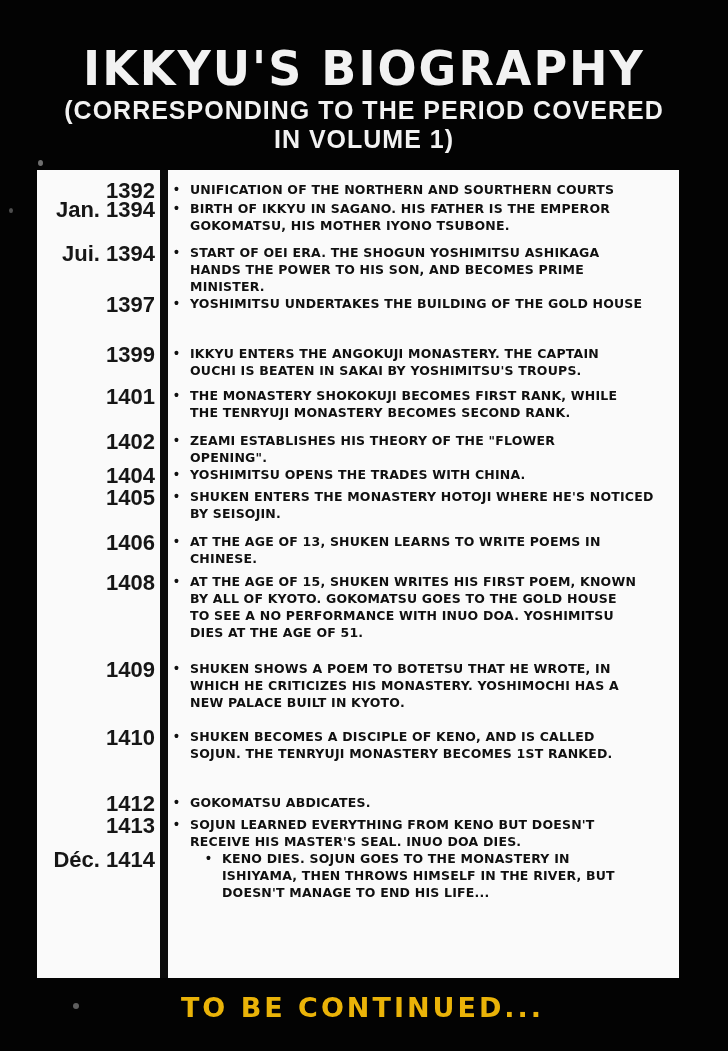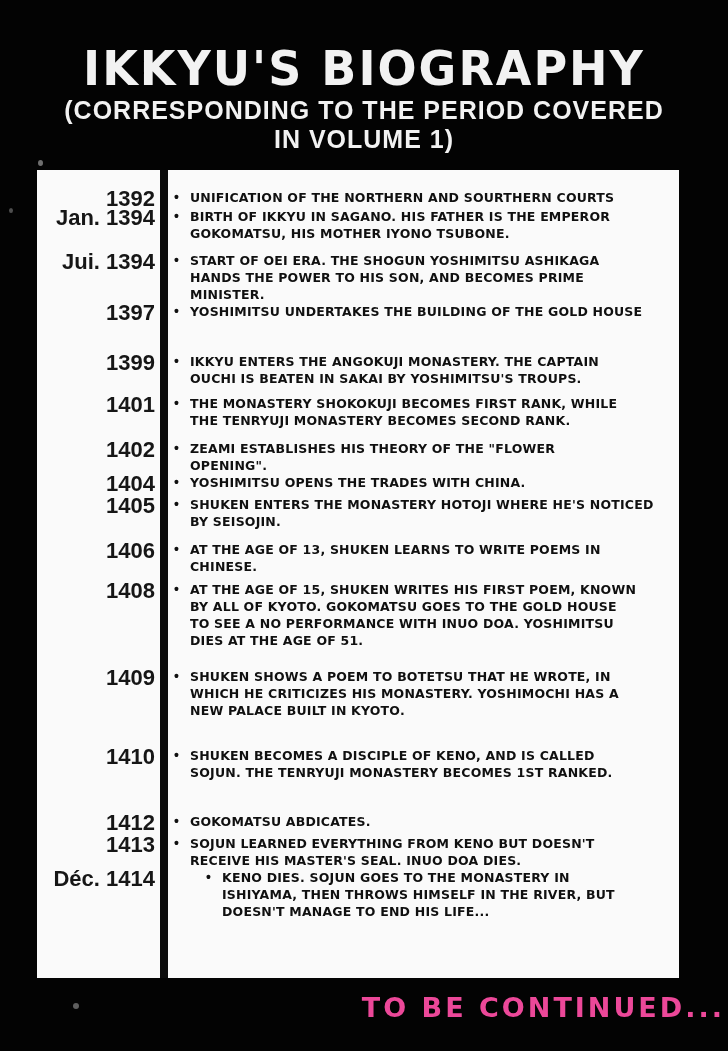--- a/index.html
+++ b/index.html
@@ -42,21 +42,21 @@
   }
   .divider{
     position:absolute;
     left:123px;top:0;bottom:0;
     width:8px;
     background:#0c0c0c;
   }
   .rows{
     position:absolute;
     left:0;top:0;right:0;
-    padding-top:19px;
+    padding-top:11px;
   }
   .row{
     display:flex;
     align-items:flex-start;
   }
   .year{
     flex:0 0 118px;
     text-align:right;
     font-family:"Liberation Sans",sans-serif;
     font-weight:bold;
@@ -88,29 +88,29 @@
     line-height:17px;
     color:#101010;
     letter-spacing:0.2px;
     white-space:pre-line;
     transform:scaleY(1.0);
   }
 
   
   .mt3{margin-top:3px;}.mt5{}.mt6{margin-top:6px;}
   .mt7{gap:32px;}.mt8{margin-top:8px;}.mt10{margin-top:10px;}
-  .mt11{margin-top:11px;}.mt17{margin-top:28px;}.mt19{margin-top:19px;}
+  .mt11{margin-top:11px;}.mt17{margin-top:17px;}.mt19{margin-top:19px;}
   .mt26{}.mt31{margin-top:31px;}.mt32{margin-top:32px;}
 
   
   .footer{
     position:absolute;
     left:0;right:3px;top:992px;
-    text-align:right;
-    color:#ec4899;
+    text-align:center;
+    color:#eab308;
     font-family:"DejaVu Sans",sans-serif;
     font-weight:bold;
     font-size:27px;
     letter-spacing:3px;
   }
 
   
   .speck{position:absolute;border-radius:50%;}
   .speck-a{left:38px;top:160px;width:5px;height:6px;background:#8a8a8a;opacity:.8;}
   .speck-b{left:9px;top:208px;width:4px;height:5px;background:#6f6f6f;opacity:.7;}

